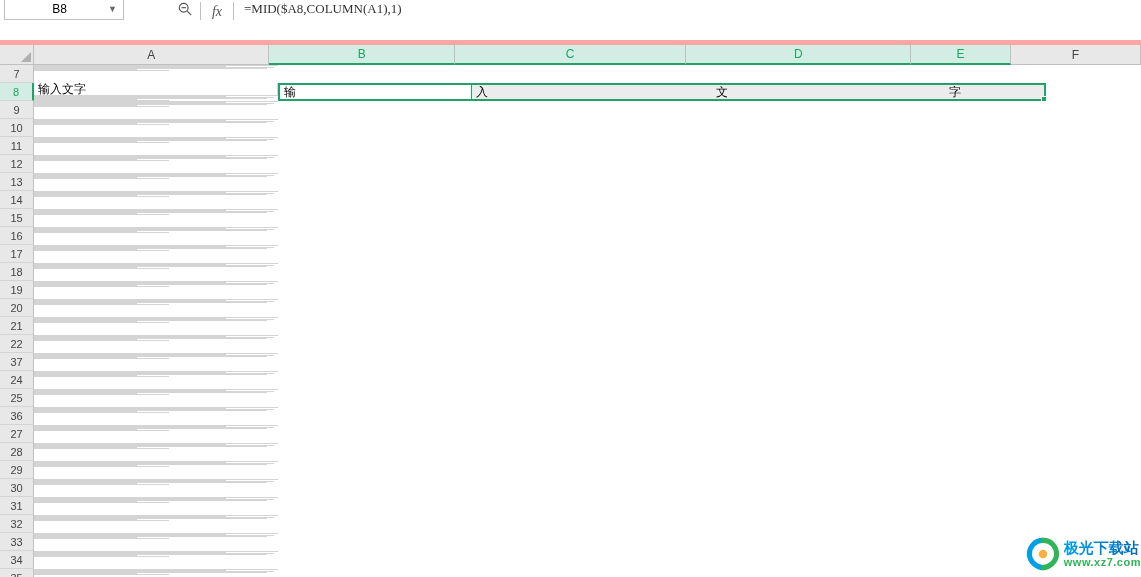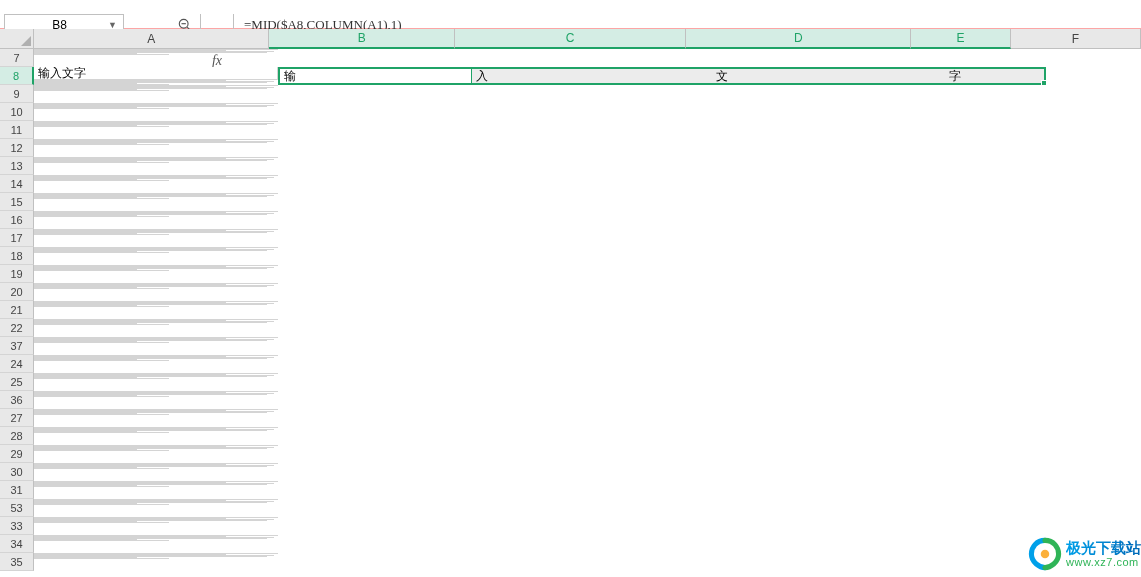--- a/index.html
+++ b/index.html
@@ -9,25 +9,25 @@
       background: #fff;
       overflow: hidden;
       width: 1141px;
       height: 577px;
       position: relative;
     }
     
     
     .formula-bar {
       display: flex;
-      align-items: flex-start;
+      align-items: flex-end;
       height: 28px;
-      border-bottom: 1px solid #fca5a5;
+      border-bottom: 5px solid #fca5a5;
       background: #fff;
-      padding: 14px 4px;
+      padding: 20px 4px;
     }
     .name-box {
       width: 120px;
       height: 22px;
       border: 1px solid #c0c0c0;
       display: flex;
       align-items: center;
       padding: 0 6px;
       background: #fff;
       position: relative;
@@ -267,21 +267,21 @@
       font-size: 15px;
       font-weight: bold;
       background: linear-gradient(90deg, #00a0e9, #0068b7);
       -webkit-background-clip: text;
       background-clip: text;
       color: transparent;
     }
     .wm-line2 {
       font-size: 11px;
       color: #2fb457;
-      font-weight: normal;
+      font-weight: bold;
       letter-spacing: 0.5px;
     }
   </style>
 </head>
 <body>
 
 <div class="formula-bar">
   <div class="name-box">
     <span class="name-box-text">B8</span>
     <span class="name-box-arrow">▼</span>
@@ -329,21 +329,21 @@
       <div class="row-header">22</div>
       <div class="row-header">37</div>
       <div class="row-header">24</div>
       <div class="row-header">25</div>
       <div class="row-header">36</div>
       <div class="row-header">27</div>
       <div class="row-header">28</div>
       <div class="row-header">29</div>
       <div class="row-header">30</div>
       <div class="row-header">31</div>
-      <div class="row-header">53</div>
+      <div class="row-header">32</div>
       <div class="row-header">33</div>
       <div class="row-header">34</div>
       <div class="row-header">35</div>
     </div>
   <div class="cells" id="cells">
       <div class="row">
         <div class="cell w-A"></div>
         <div class="cell w-B"></div>
         <div class="cell w-C"></div>
         <div class="cell w-D"></div>

